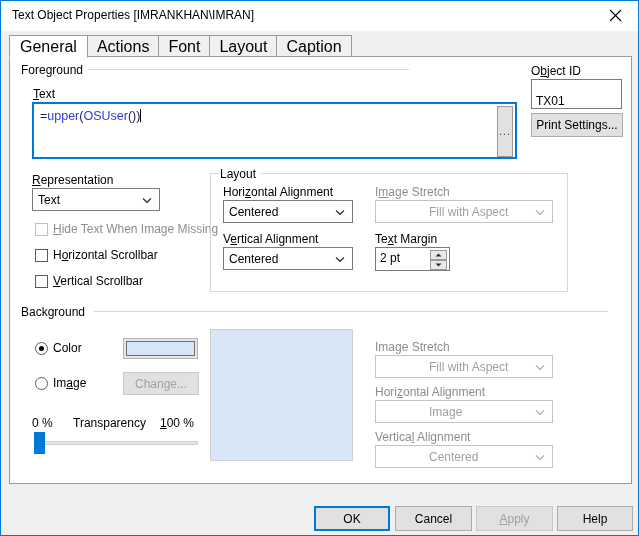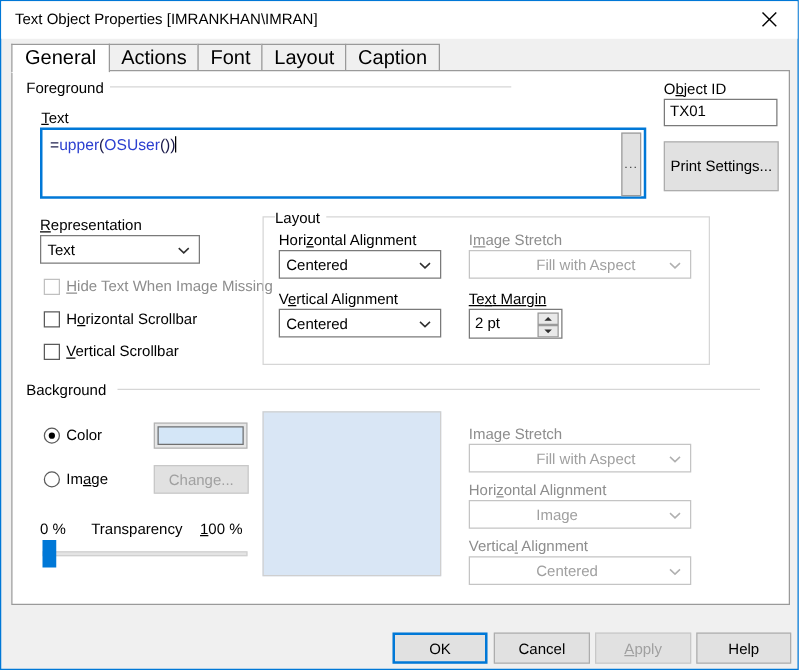--- a/index.html
+++ b/index.html
@@ -121,21 +121,21 @@
 
   
   .textbox {
     position: absolute;
     box-sizing: border-box;
     border: 1px solid #7a7a7a;
     background: #ffffff;
     font-family: "Liberation Sans", sans-serif;
     font-size: 12px;
     color: #000;
-    padding: 2px 4px;
+    padding: 14px 4px;
   }
   .bigtext {
     position: absolute;
     box-sizing: border-box;
     border: 2px solid #0078d7;
     background: #ffffff;
   }
   .bigtext .content {
     position: absolute;
     left: 6px; top: 5px;
@@ -351,21 +351,21 @@
       <div class="content"><span class="fx-eq">=</span><span class="fx-fn">upper</span><span class="fx-paren">(</span><span class="fx-fn">OSUser</span><span class="fx-paren">()</span><span class="fx-paren">)</span><span class="caret"></span></div>
       <div class="dots-btn">
         <span class="glyph">...</span>
       </div>
     </div>
 
     <div class="lbl" style="left:521px; top:7px;">O<span class="acc">b</span>ject ID</div>
     <div class="textbox" style="left:521px; top:22px; width:91px; height:22px;">
       <span>TX01</span>
     </div>
-    <div class="btn" style="left:521px; top:56px; width:92px; height:40px;">
+    <div class="btn" style="left:521px; top:56px; width:92px; height:24px;">
       <span>Print Settings...</span>
     </div>
 
     <div class="lbl" style="left:22px; top:116px;"><span class="acc">R</span>epresentation</div>
     <div class="combo" style="left:22px; top:131px; width:128px; height:23px;">
       <span class="val">Text</span>
       <span class="arrow">
         <svg width="10" height="7" viewBox="0 0 10 7">
             <polyline points="1,1.5 5,5.3 9,1.5" fill="none" stroke="#2f2f2f" stroke-width="1.2"></polyline>
           </svg>
@@ -407,21 +407,21 @@
     <div class="lbl disabled" style="left:365px; top:128px;">I<span class="acc">m</span>age Stretch</div>
     <div class="combo disabled" style="left:365px; top:143px; width:178px; height:23px;">
       <span class="val">Fill with Aspect</span>
       <span class="arrow">
         <svg width="10" height="7" viewBox="0 0 10 7">
             <polyline points="1,1.5 5,5.3 9,1.5" fill="none" stroke="#b0b0b0" stroke-width="1.2"></polyline>
           </svg>
       </span>
     </div>
 
-    <div class="lbl" style="left:365px; top:175px;text-decoration:underline;">Te<span class="acc">x</span>t Mar<span class="acc">g</span>in</div>
+    <div class="lbl" style="left:365px; top:175px;">Te<span class="acc">x</span>t Mar<span class="acc">g</span>in</div>
     <div class="spin-wrap" style="left:365px; top:190px; width:75px; height:24px;">
       <span class="spin-val">2 pt</span>
       <div class="spin-btns">
         <div class="spin-b up">
           <svg width="7" height="4" viewBox="0 0 7 4">
               <polygon points="3.5,0.5 6.5,3.5 0.5,3.5" fill="#2f2f2f"></polygon>
             </svg>
         </div>
         <div class="spin-b dn">
           <svg width="7" height="4" viewBox="0 0 7 4">

